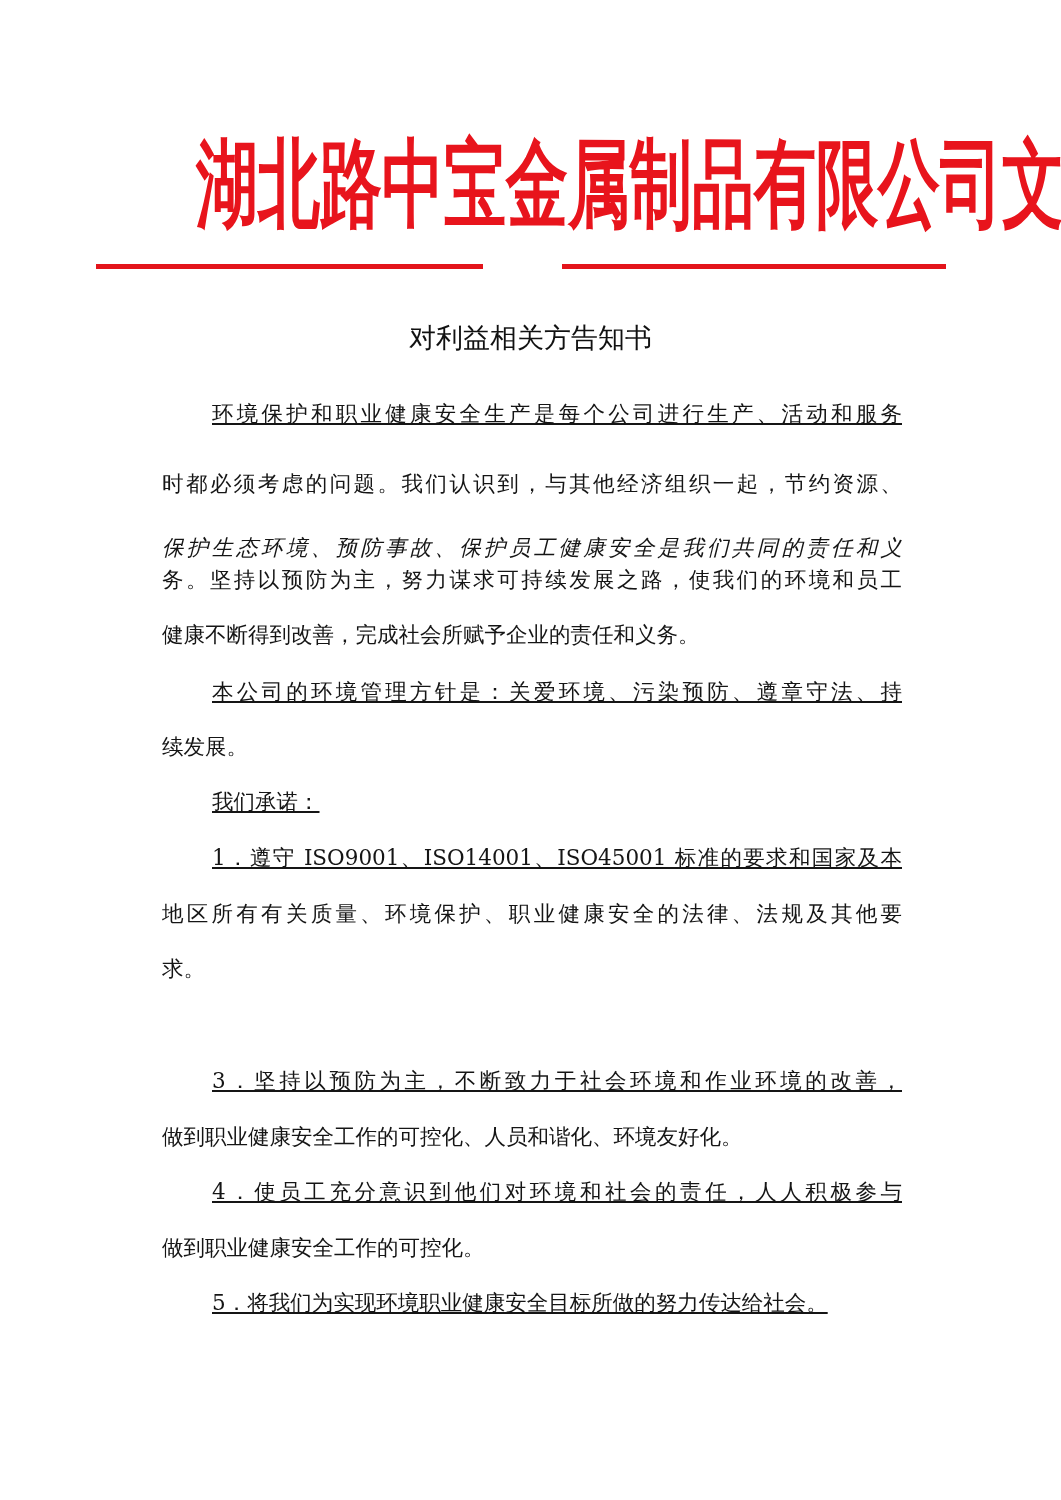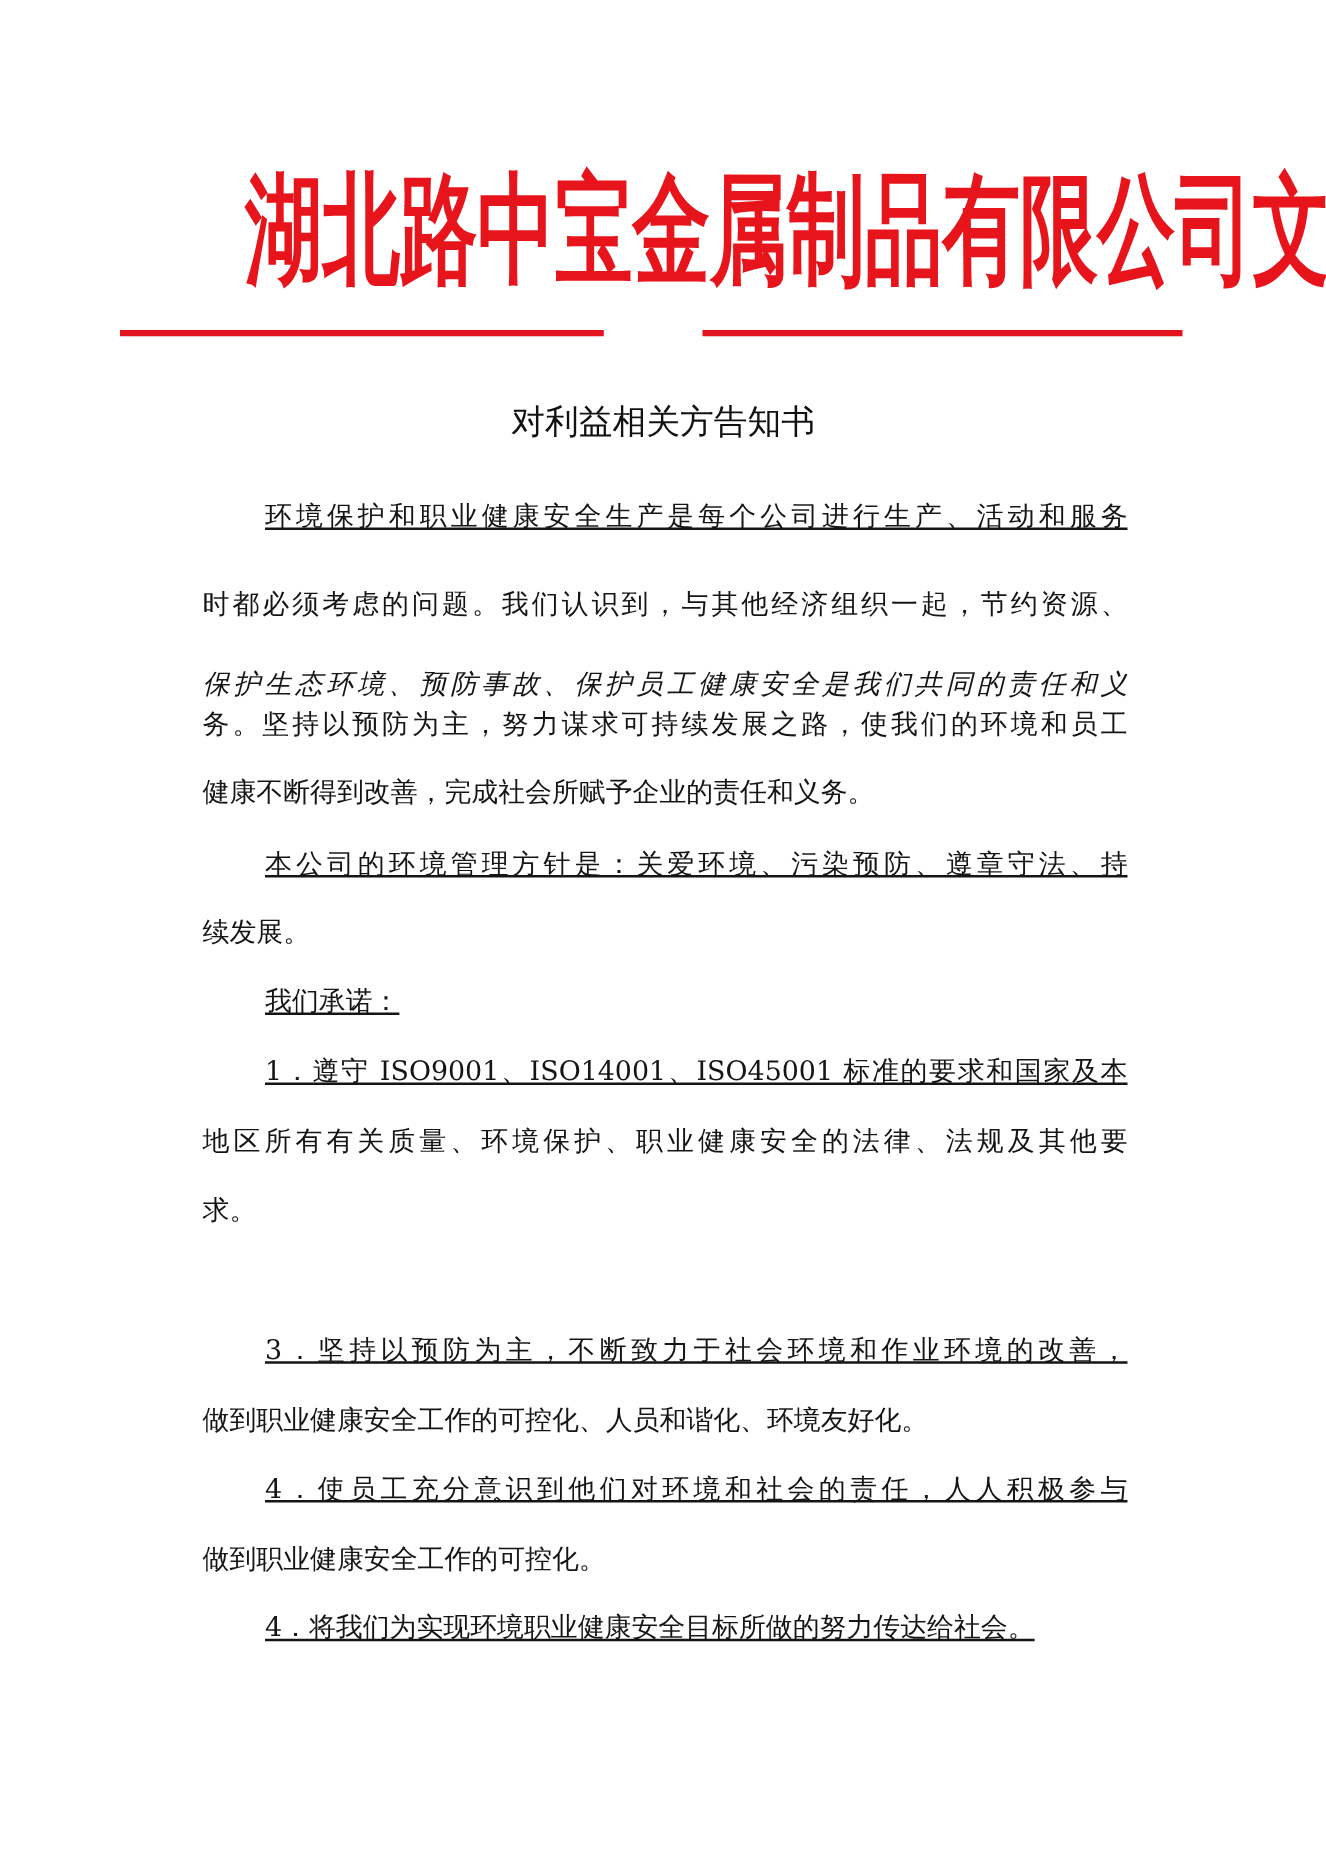--- a/index.html
+++ b/index.html
@@ -127,15 +127,15 @@
   <div class="line" style="top:898px;">地区所有有关质量、环境保护、职业健康安全的法律、法规及其他要</div>
   <div class="line last" style="top:953px;">求。</div>
 
 
   <div class="line indent" style="top:1065px;">3．坚持以预防为主，不断致力于社会环境和作业环境的改善，</div>
   <div class="line last" style="top:1121px;">做到职业健康安全工作的可控化、人员和谐化、环境友好化。</div>
 
   <div class="line indent" style="top:1176px;">4．使员工充分意识到他们对环境和社会的责任，人人积极参与</div>
   <div class="line last" style="top:1232px;">做到职业健康安全工作的可控化。</div>
 
-  <div class="line indent last" style="top:1287px;">4．将我们为实现环境职业健康安全目标所做的努力传达给社会。</div>
+  <div class="line indent last" style="top:1287px;">5．将我们为实现环境职业健康安全目标所做的努力传达给社会。</div>
 
 </div>
 
 </body></html>

